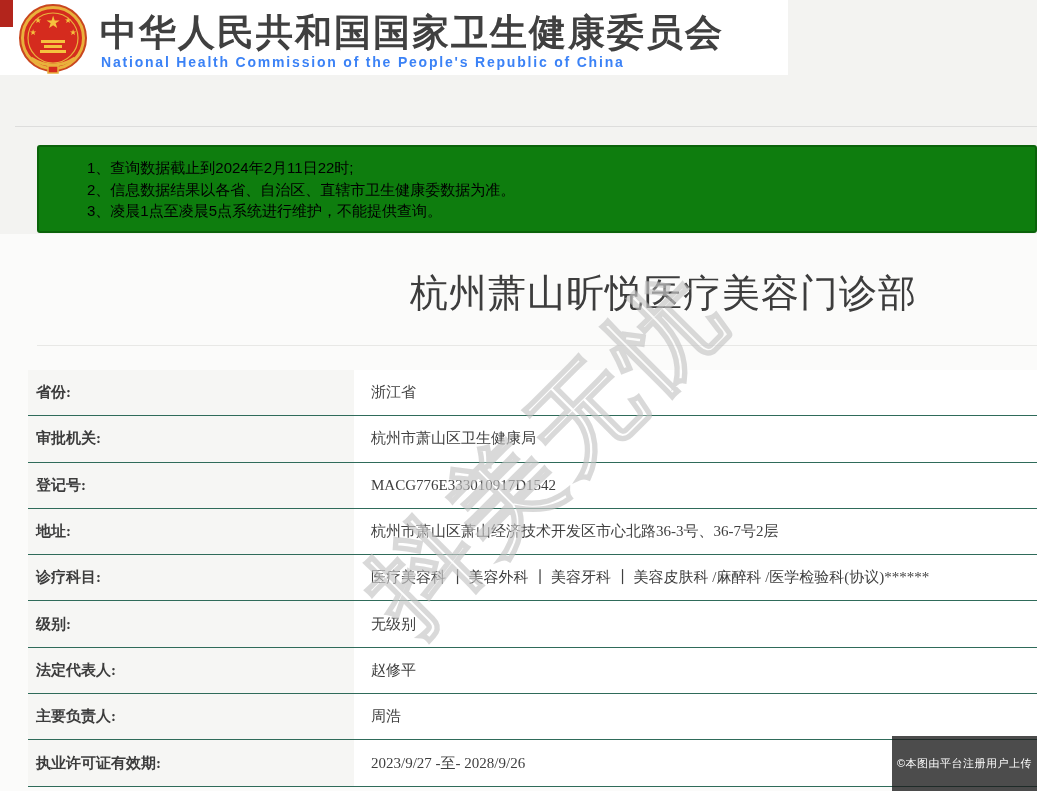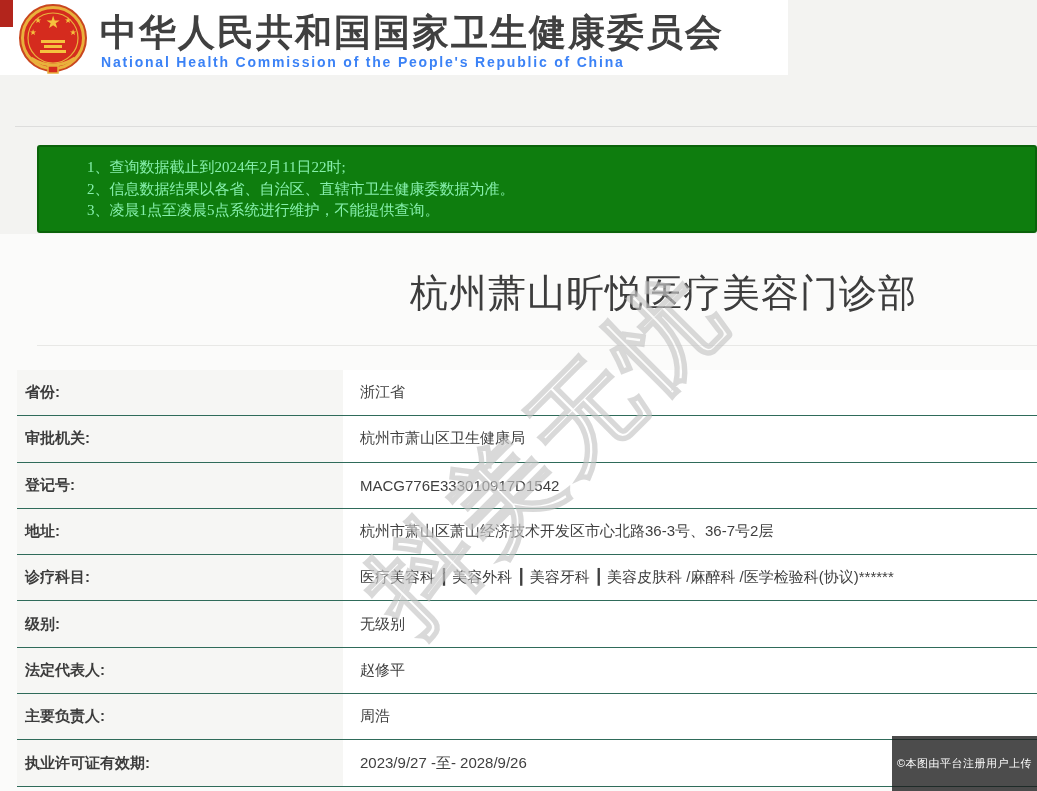--- a/index.html
+++ b/index.html
@@ -12,28 +12,28 @@
   .header-strip{position:absolute;top:0;left:0;width:788px;height:75px;background:#ffffff;}
   .corner-red{position:absolute;top:0;left:0;width:13px;height:27px;background:#b3251c;}
   .emblem{position:absolute;top:2px;left:17px;width:72px;height:74px;}
   .hdr-cn{position:absolute;top:8px;left:100px;font-size:37px;font-weight:bold;color:#404040;letter-spacing:2px;white-space:nowrap;}
   .hdr-en{position:absolute;top:54px;left:101px;font-size:14px;font-weight:bold;color:#3b82f6;letter-spacing:1.8px;white-space:nowrap;}
   .divider-top{position:absolute;top:126px;left:15px;right:0;height:1px;background:#dddddc;}
   
   .notice{
     position:absolute;left:37px;top:145px;right:0;height:88px;box-sizing:border-box;
     background:#0e7d0e;border:2px solid #0a630a;border-radius:3px;
-    color:#86efac;font-size:15px;line-height:21.5px;padding:10px 10px 0 48px;font-family:Liberation Serif, serif;
+    color:#000000;font-size:15px;line-height:21.5px;padding:10px 10px 0 48px;
   }
   
   .sheet{position:absolute;top:234px;left:0;right:0;bottom:0;background:#fbfbfa;}
   .page-title{position:absolute;top:268px;left:410px;font-size:38px;color:#3d3d3d;letter-spacing:1px;white-space:nowrap;}
   .title-underline{position:absolute;top:345px;left:37px;right:0;height:1px;background:#e8e8e6;}
   
-  .record-table{position:absolute;top:370px;left:0;right:0;}
+  .record-table{position:absolute;top:370px;left:11px;right:0;font-family:Liberation Serif, serif;}
   .rrow{display:flex;margin-left:17px;height:45.3px;border-bottom:1px solid #2f6b5a;}
   .rlabel{width:326px;background:#f6f6f4;display:flex;align-items:center;padding-left:8px;
           font-weight:bold;font-size:15px;color:#3c3c3c;box-sizing:border-box;}
   .rvalue{flex:1;background:#ffffff;display:flex;align-items:center;padding-left:17px;
           font-size:15px;color:#3f3f3f;box-sizing:border-box;white-space:nowrap;}
   
   .watermark{
     position:absolute;left:322px;top:382px;z-index:6;pointer-events:none;white-space:nowrap;
     transform:rotate(-45deg);transform-origin:center;
     font-size:105px;font-weight:bold;letter-spacing:8px;

